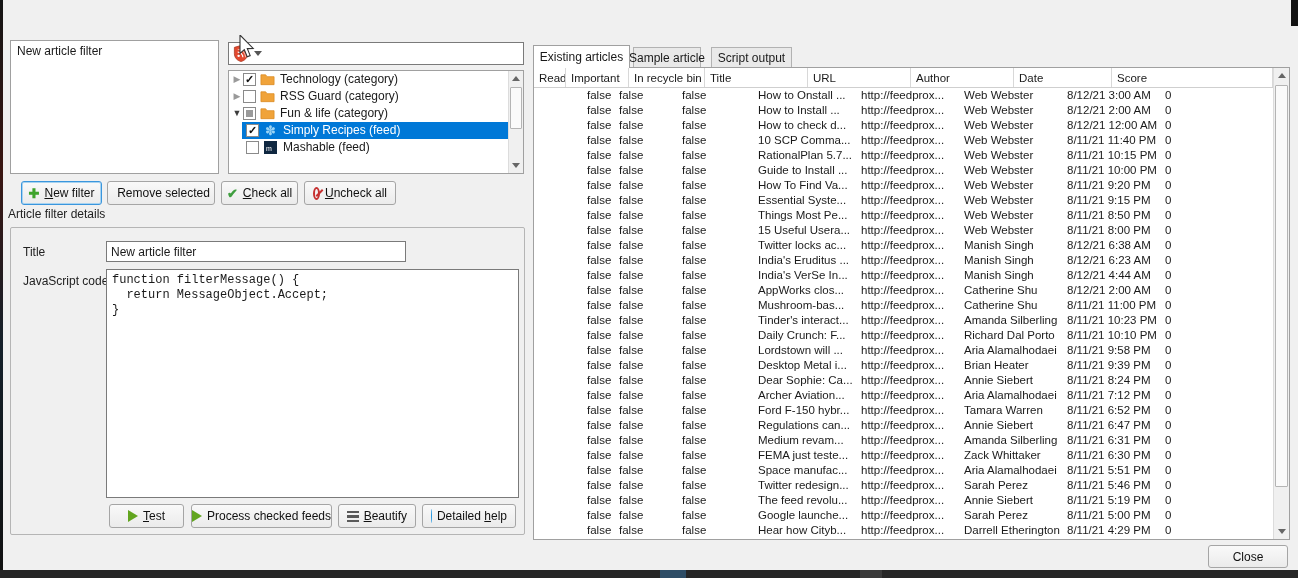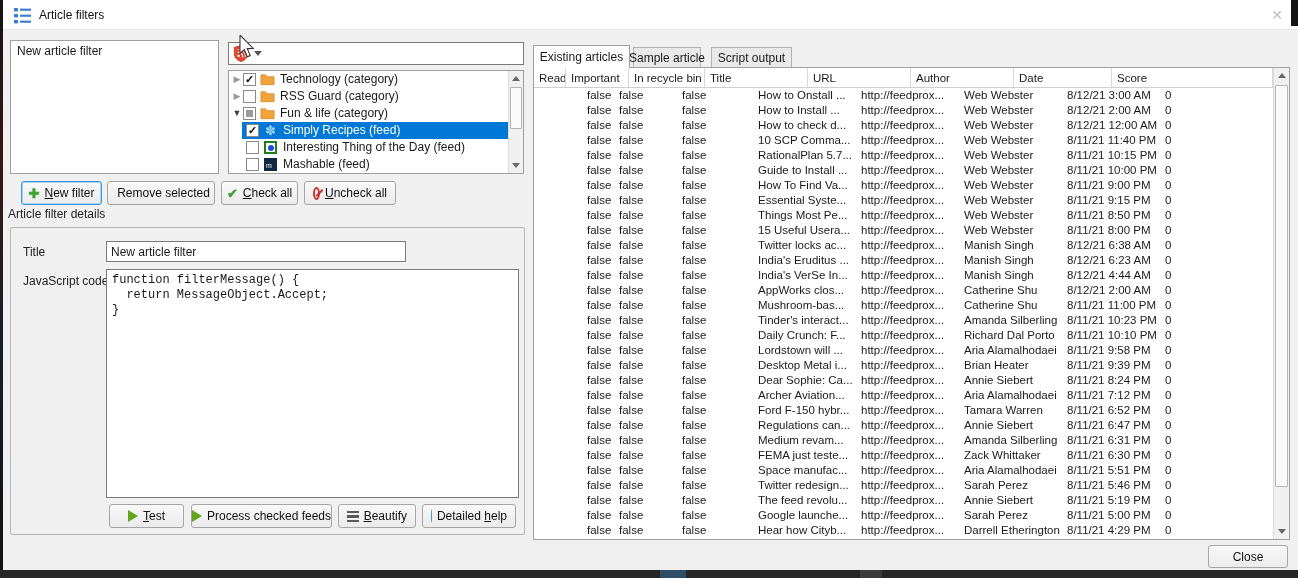--- a/index.html
+++ b/index.html
@@ -104,32 +104,20 @@
   
   .close-btn { left:1208px; top:545px; width:80px; height:23px; }
 
   .cursor { position:absolute; left:239px; top:35px; z-index:60; }
 </style>
 </head>
 <body>
 
 <div class="screen">
 
-  <div class="titlebar">
-    <svg class="title-icon" viewBox="0 0 17 17">
-      <rect x="0" y="1" width="4" height="3.4" fill="#3b7fd4"></rect>
-        <rect x="6" y="1.6" width="11" height="2.2" fill="#3b7fd4"></rect>
-      <rect x="0" y="7" width="4" height="3.4" fill="#3b7fd4"></rect>
-        <rect x="6" y="7.6" width="11" height="2.2" fill="#3b7fd4"></rect>
-      <rect x="0" y="13" width="4" height="3.4" fill="#3b7fd4"></rect>
-        <rect x="6" y="13.6" width="11" height="2.2" fill="#3b7fd4"></rect>
-    </svg>
-    <span class="title-text">Article filters</span>
-    <span class="title-close">✕</span>
-  </div>
 
   <div class="panel filters-list">
     <div class="item">New article filter</div>
   </div>
 
   <div class="combo">
     <svg class="shield" viewBox="0 0 16 18">
       <path d="M8 0.5 L15 2.5 V9 C15 13.5 12 16.5 8 17.5 C4 16.5 1 13.5 1 9 V2.5 Z" fill="#e2492f" stroke="#a93520" stroke-width="0.8"></path>
       <circle cx="5.5" cy="11.5" r="1.3" fill="#fff"></circle>
       <path d="M4.5 7.5 a5.5 5.5 0 0 1 5.5 5.5" fill="none" stroke="#fff" stroke-width="1.3"></path>
@@ -171,25 +159,20 @@
         <span class="tree-label">Fun &amp; life (category)</span>
       </div>
       <div class="tree-row sel lvl2">
         <i class="selbg"></i>
         <span class="cb">✓</span>
         <span class="ticon snow">✽</span>
         <span class="tree-label">Simply Recipes (feed)</span>
       </div>
       <div class="tree-row lvl2">
         <span class="cb"></span>
-        <span class="dot-icon"></span>
-        <span class="tree-label">Interesting Thing of the Day (feed)</span>
-      </div>
-      <div class="tree-row lvl2">
-        <span class="cb"></span>
         <span class="mash-icon">m</span>
         <span class="tree-label">Mashable (feed)</span>
       </div>
     </div>
     <div class="tscroll">
       <div class="sb-btn sb-up">
           <span class="tri-up"></span>
         </div>
       <div class="sb-thumb" style="top:16px; height:42px;"></div>
       <div class="sb-btn sb-down">
@@ -321,21 +304,21 @@
     <span class="tc c6">8/11/21 10:00 PM</span>
     <span class="tc c7">0</span>
   </div>
         <div class="trow">
     <span class="tc c0">false</span>
     <span class="tc c1">false</span>
     <span class="tc c2">false</span>
     <span class="tc c3">How To Find Va...</span>
     <span class="tc c4">http://feedprox...</span>
     <span class="tc c5">Web Webster</span>
-    <span class="tc c6">8/11/21 9:00 PM</span>
+    <span class="tc c6">8/11/21 9:20 PM</span>
     <span class="tc c7">0</span>
   </div>
         <div class="trow">
     <span class="tc c0">false</span>
     <span class="tc c1">false</span>
     <span class="tc c2">false</span>
     <span class="tc c3">Essential Syste...</span>
     <span class="tc c4">http://feedprox...</span>
     <span class="tc c5">Web Webster</span>
     <span class="tc c6">8/11/21 9:15 PM</span>

